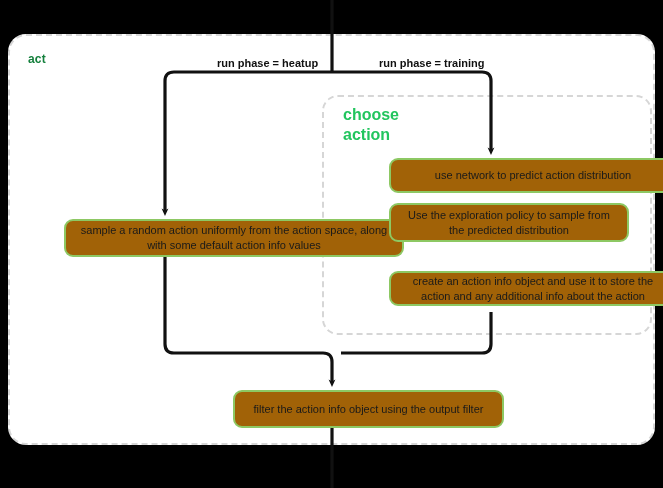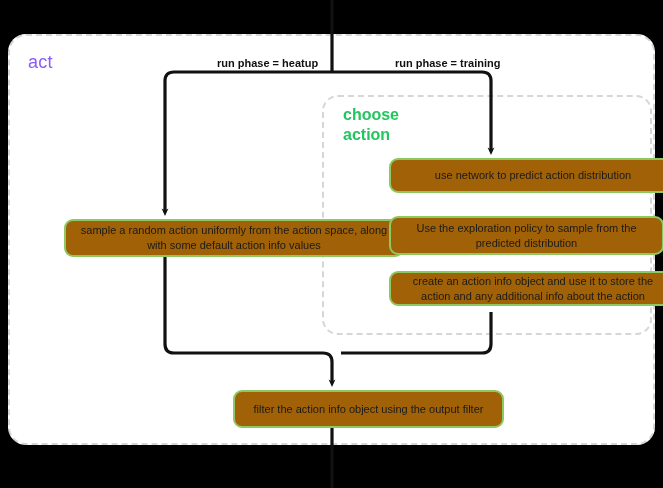--- a/index.html
+++ b/index.html
@@ -24,23 +24,23 @@
     height: 411px;
     background: #ffffff;
     border: 2px dashed #d6d6d6;
     border-radius: 18px;
     box-sizing: border-box;
   }
   #act-title {
     position: absolute;
     left: 28px;
     top: 52px;
-    font-size: 18px;
-    font-weight: normal;
-    color: #8b5cf6;
+    font-size: 12px;
+    font-weight: bold;
+    color: #15803d;
     letter-spacing: 0.2px;
   }
   
   #choose-action-panel {
     position: absolute;
     left: 322px;
     top: 95px;
     width: 330px;
     height: 240px;
     background: transparent;
@@ -70,35 +70,35 @@
     justify-content: center;
     text-align: center;
     color: #1a1a1a;
     font-size: 11px;
     line-height: 15px;
     padding: 2px 8px;
     margin-left: 45px;
   }
   #box-heatup-sample { left: 19px;  top: 219px; width: 340px; height: 38px; }
   #box-use-network   { left: 344px; top: 158px; width: 288px; height: 35px; }
-  #box-exploration   { left: 344px; top: 216px; width: 275px; height: 39px; }
+  #box-exploration   { left: 344px; top: 203px; width: 240px; height: 39px; }
   #box-action-info   { left: 344px; top: 271px; width: 288px; height: 35px; }
   #box-filter        { left: 188px; top: 390px; width: 271px; height: 38px; }
 
   
   .edge-label {
     position: absolute;
     font-size: 11px;
     font-weight: bold;
     color: #111111;
     white-space: nowrap;
     padding-left: 25px;
   }
   #label-heatup   { left: 192px; top: 57px; }
-  #label-training { left: 370px; top: 57px; }
+  #label-training { left: 354px; top: 57px; }
 
   
   #connectors {
     position: absolute;
     left: 0;
     top: 0;
     width: 663px;
     height: 488px;
     pointer-events: none;
   }

